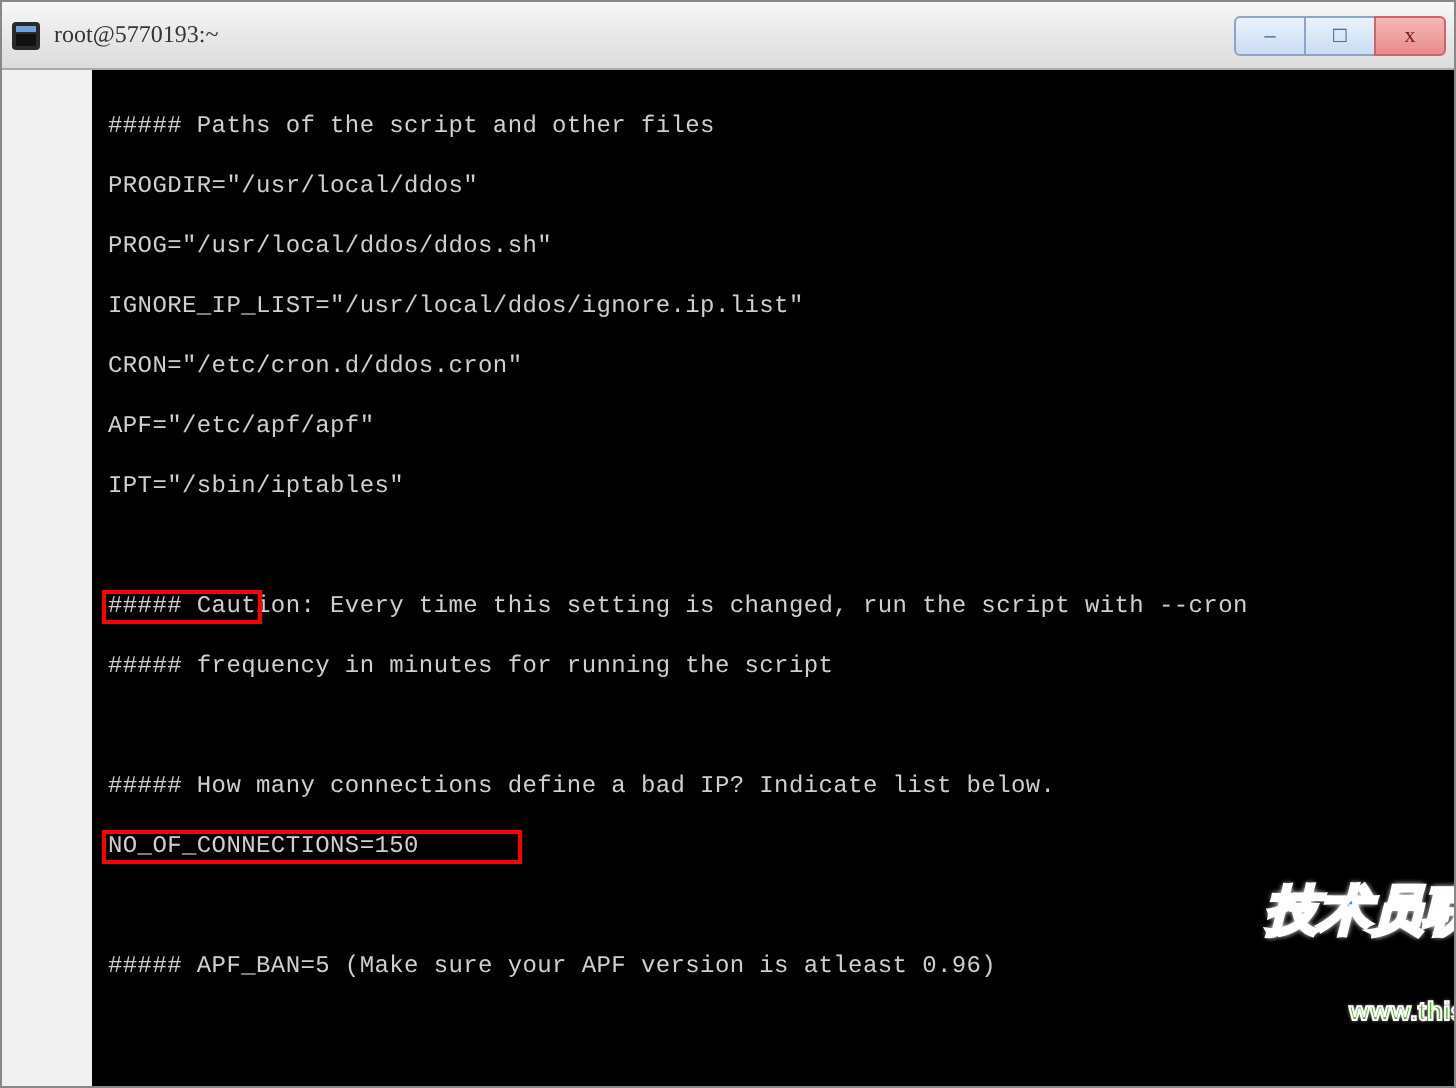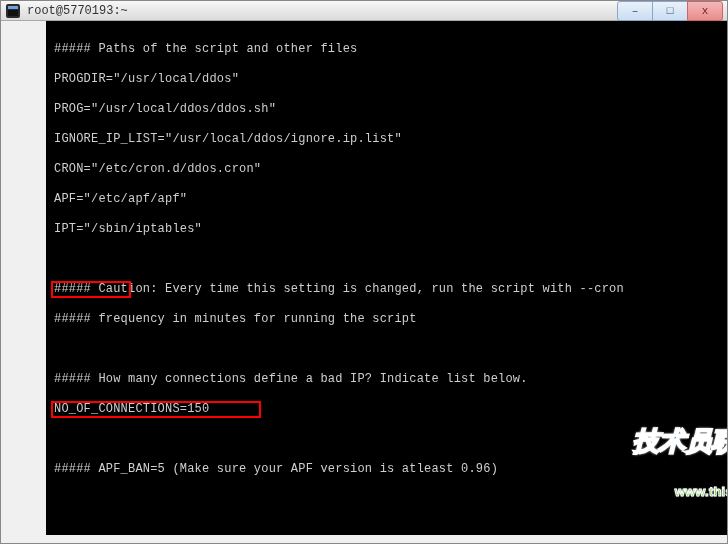--- a/index.html
+++ b/index.html
@@ -7,27 +7,27 @@
   width: 728px;
   height: 544px;
   background: #f0f0f0;
   font-family: "Consolas", "Courier New", monospace;
   font-size: 12px;
   overflow: hidden;
   position: relative;
   border: 1px solid #888;
 }
 .titlebar {
-  height: 20px;
+  height: 34px;
   background: linear-gradient(to bottom, #f8f8f8 0%, #e8e8e8 50%, #dcdcdc 100%);
   border-bottom: 1px solid #aaa;
   display: flex;
   align-items: center;
   padding: 0 4px;
-  font-family: Liberation Mono, monospace;
+  font-family: Liberation Serif, serif;
   font-size: 12px;
   color: #333;
 }
 .titlebar .icon {
   width: 16px;
   height: 16px;
   margin-right: 6px;
   display: inline-flex;
   align-items: center;
   justify-content: center;

